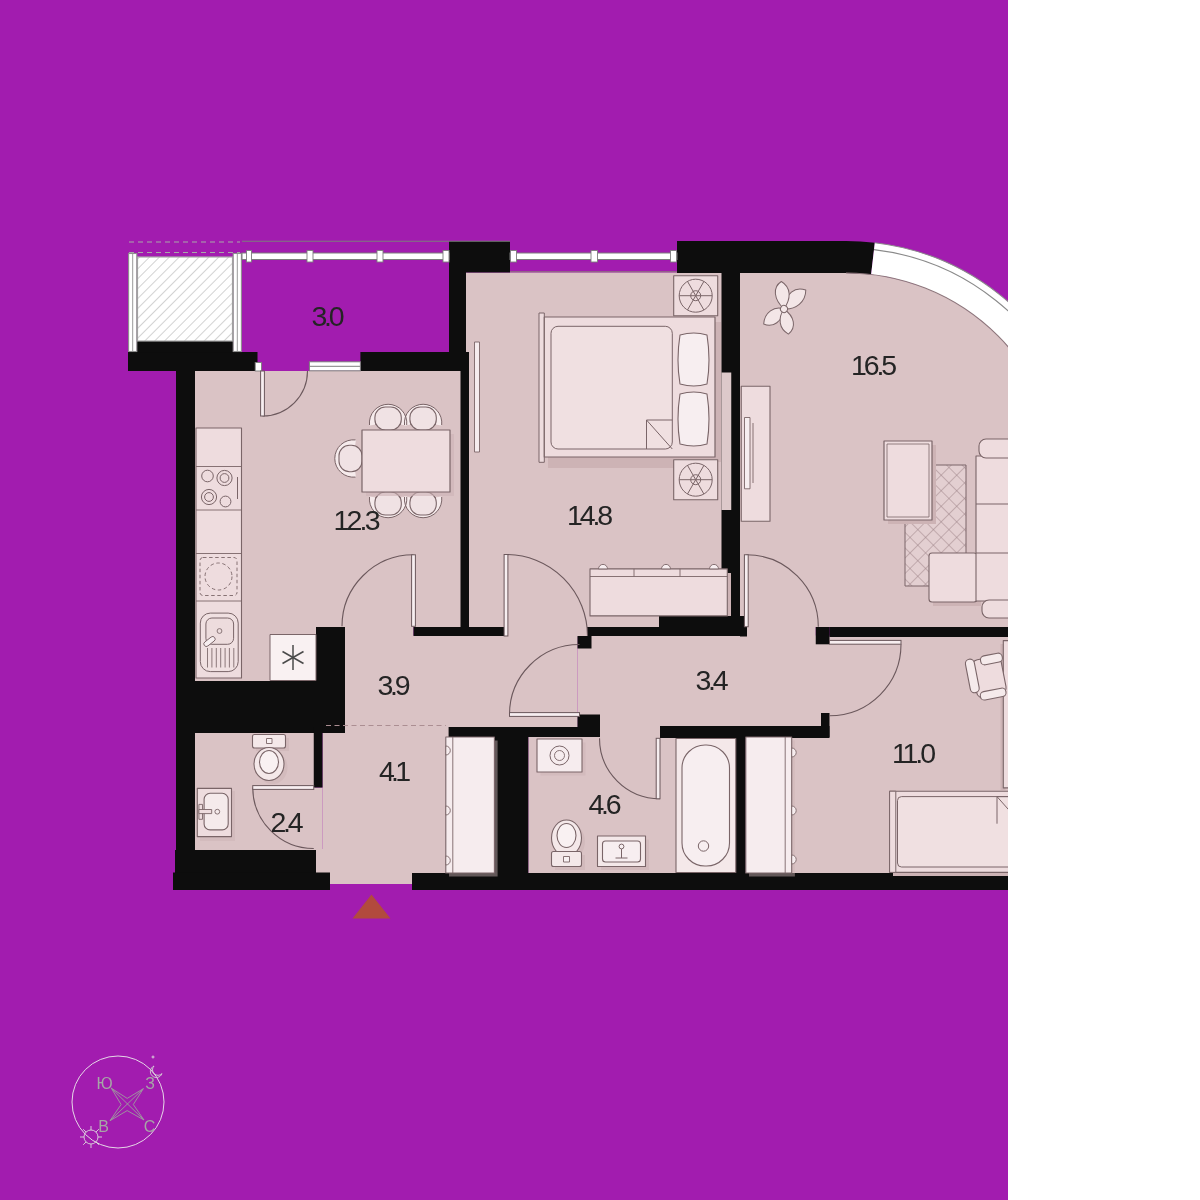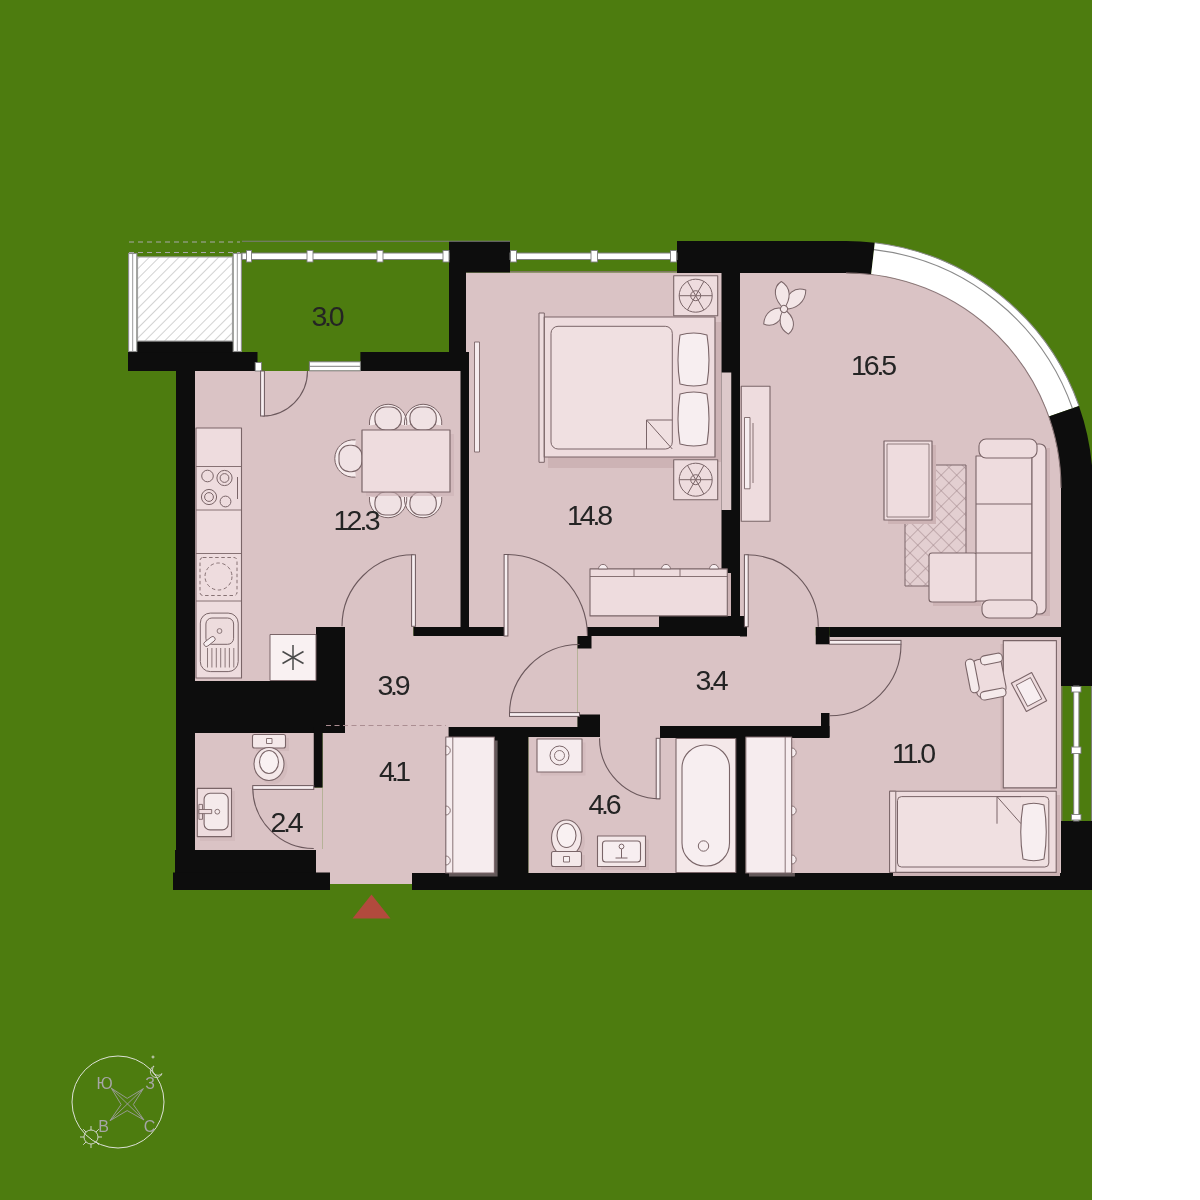--- a/index.html
+++ b/index.html
@@ -1,16 +1,16 @@
 <!DOCTYPE html>
 <html><head>
 <meta charset="utf-8">
 <style>
 html,body{margin:0;padding:0;background:#ffffff;}
-#wrap{width:1092px;height:1200px;position:relative;overflow:hidden;background:#4d7c0f;}
+#wrap{width:1008px;height:1200px;position:relative;overflow:hidden;background:#a21caf;}
 text{font-family:"Liberation Sans",sans-serif;}
 </style>
 </head>
 <body>
 <div id="wrap">
 <svg width="1200" height="1200" viewBox="0 0 1200 1200">
 
 <g id="floors" fill="#dac3c5" stroke="none">
 
   <rect x="195" y="371" width="266" height="256"></rect>

